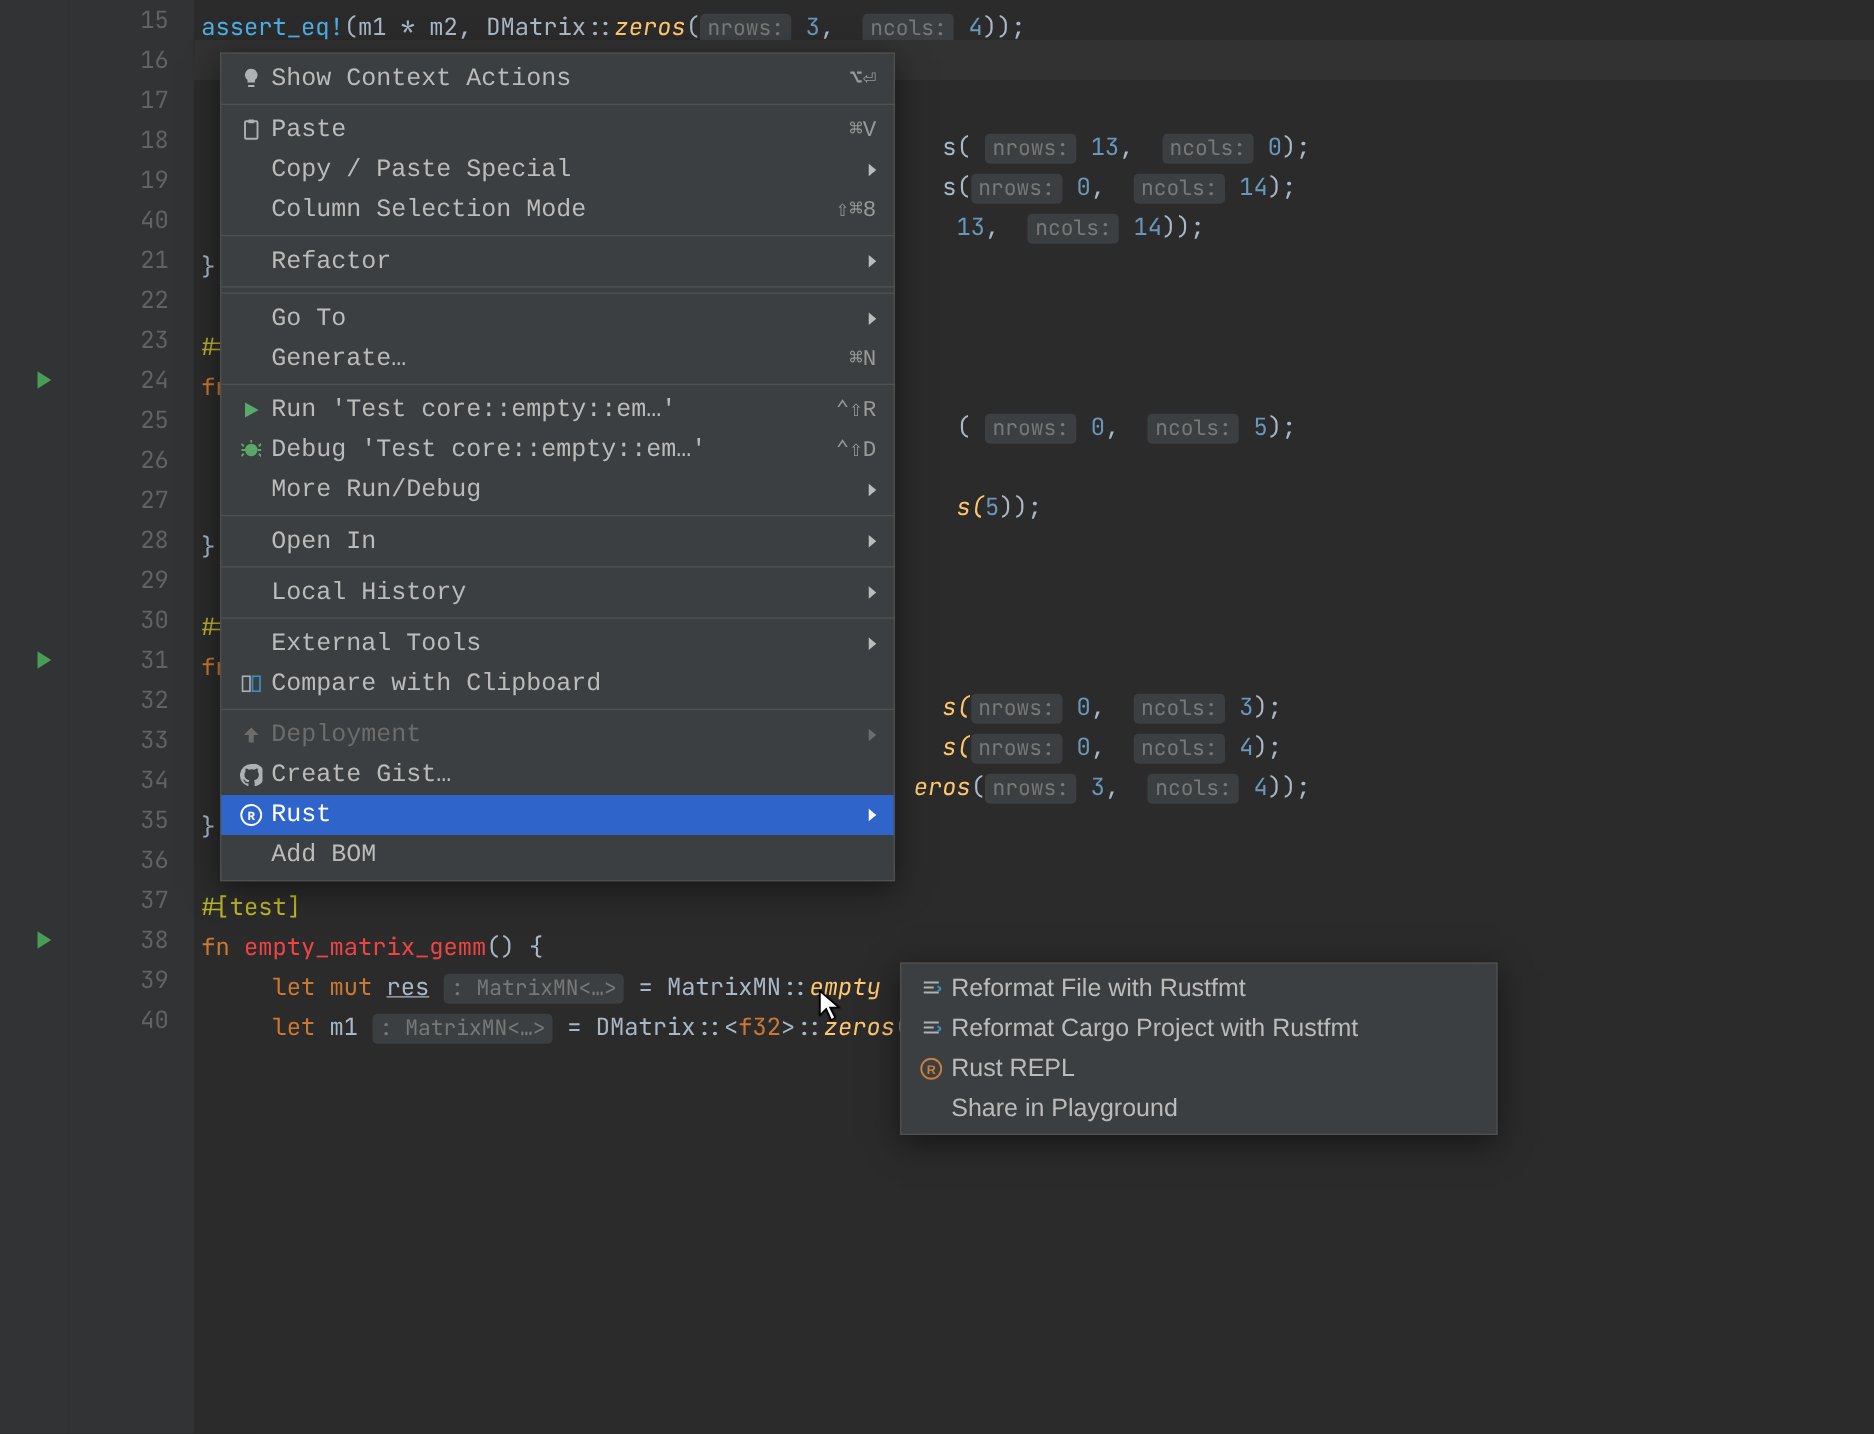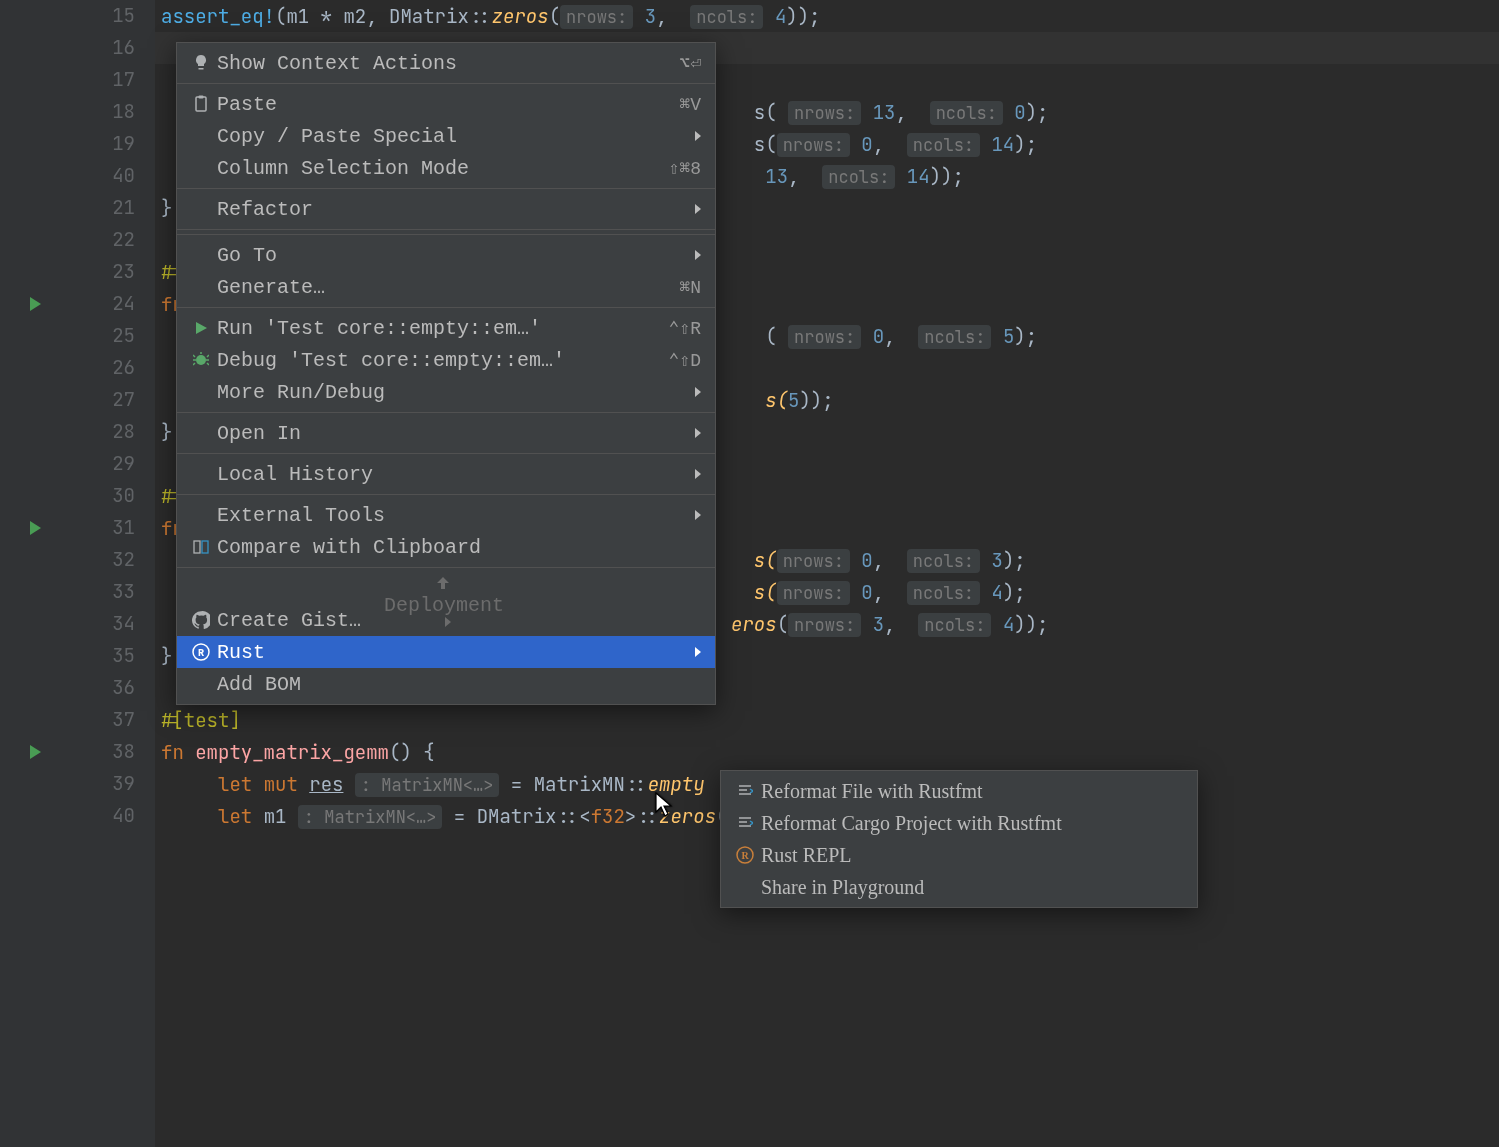--- a/index.html
+++ b/index.html
@@ -49,25 +49,25 @@
     border-bottom: 7px solid transparent;
     border-left: 11px solid #499c54;
   }
   .code {
     flex: 1;
     padding-left: 6px;
     position: relative;
   }
   .cl {
     height: 32px;
-    line-height: 33px;
+    line-height: 44px;
     white-space: pre;
   }
   .kw   { color: #cc7832; }
-  .fn   { color: #fca5a5; }
+  .fn   { color: #ef4444; }
   .fni  { color: #ffc66d; font-style: italic; }
   .mac  { color: #4eade5; }
   .num  { color: #6897bb; }
   .attr { color: #bbb529; }
   .dim  { color: #808080; font-style: italic; }
   .und  { text-decoration: underline; }
   .hint {
     background: #3b3f41;
     color: #787878;
     border-radius: 4px;
@@ -108,39 +108,39 @@
   }
   .mi .lbl { flex: 1; }
   .mi .sc  { color: #999; font-size: 18px; }
   .mi .arr {
     width: 0; height: 0;
     border-top: 5px solid transparent;
     border-bottom: 5px solid transparent;
     border-left: 6px solid #bbbbbb;
     margin-left: 8px;
   }
-  .mi.disabled { color: #6c6c6c; flex-direction: column; }
+  .mi.disabled { color: #6c6c6c; }
   .mi.disabled .arr { border-left-color:#6c6c6c; }
   .mi.sel { background: #2f65ca; color: #fff; }
   .mi.sel .arr { border-left-color: #fff; }
   .sep {
     height: 1px;
     background: #515151;
     margin: 4px 0;
   }
 
   .submenu {
     position: absolute;
     top: 770px;
     left: 720px;
     width: 478px;
     background: #3c3f41;
     border: 1px solid #515151;
     box-shadow: 0 6px 24px rgba(0,0,0,0.5);
-    font-family: Liberation Serif, serif;
+    font-family: Liberation Sans, sans-serif;
     font-size: 20px;
     color: #bbbbbb;
     padding: 4px 0;
     z-index: 11;
   }
 
   .cursor-img {
     position: absolute;
     top: 792px;
     left: 655px;

